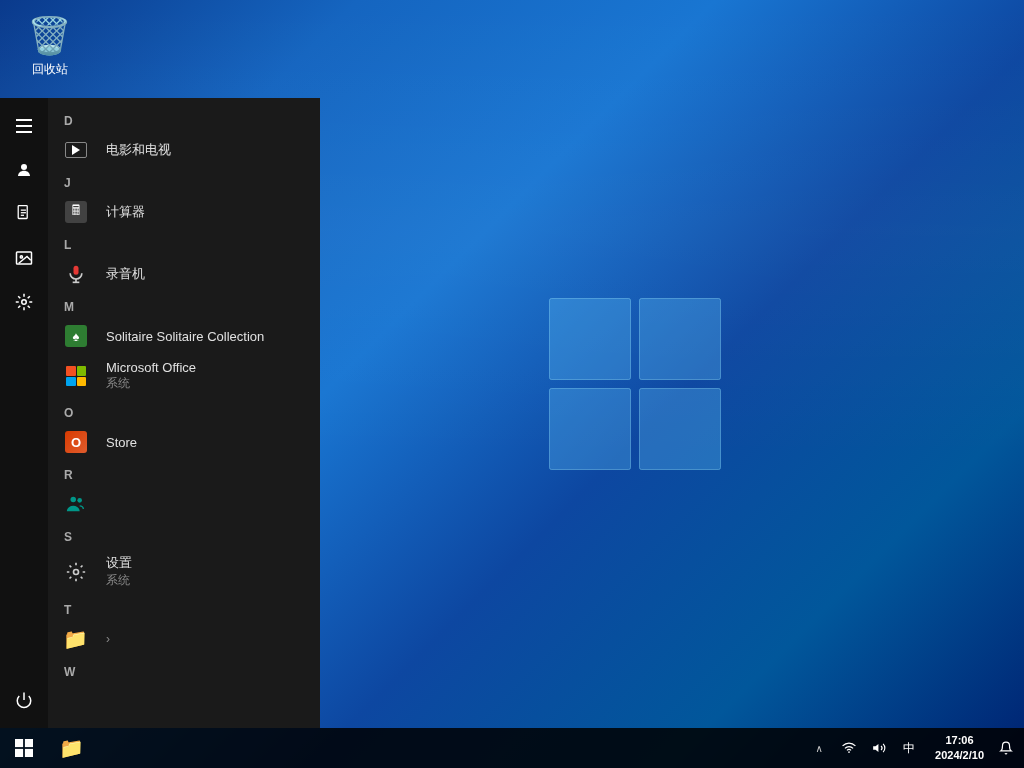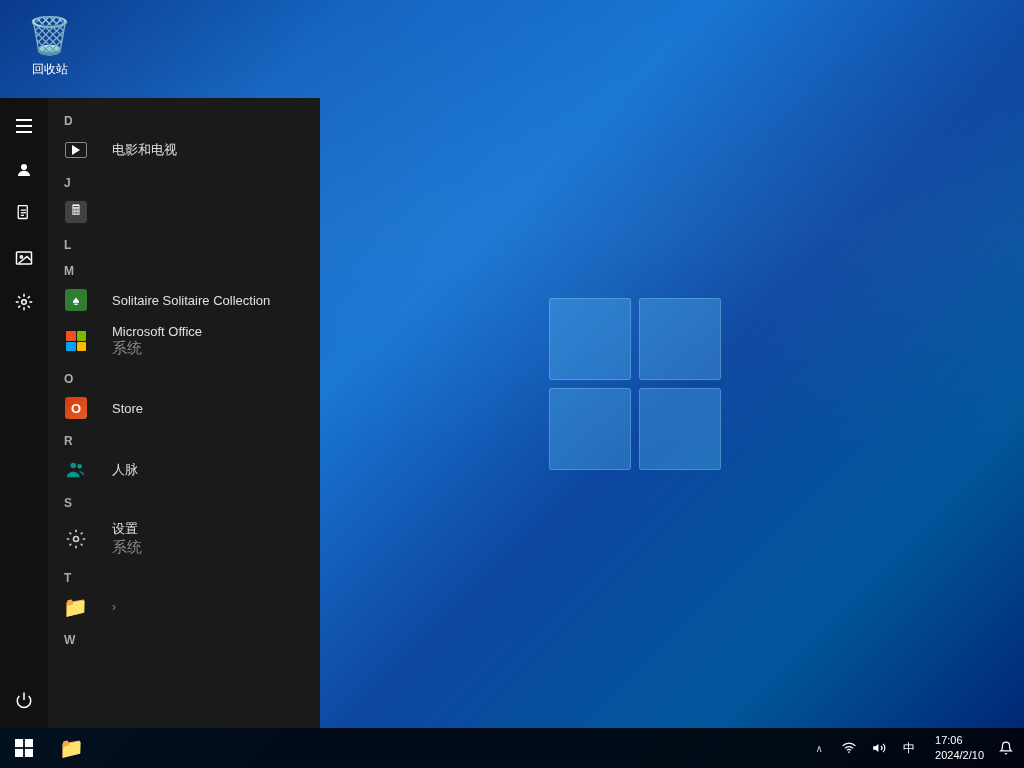--- a/index.html
+++ b/index.html
@@ -125,26 +125,27 @@
       align-items: center;
       justify-content: center;
       cursor: pointer;
       font-size: 13px;
       color: white;
     }
 
     .taskbar-clock {
       display: flex;
       flex-direction: column;
-      align-items: flex-start;
+      align-items: center;
       justify-content: center;
       padding: 0 8px;
       cursor: pointer;
       font-size: 11px;
       line-height: 1.4;
+      font-weight: bold;
     }
 
     .taskbar-notification {
       width: 28px;
       height: 40px;
       display: flex;
       align-items: center;
       justify-content: center;
       cursor: pointer;
     }
@@ -211,39 +212,39 @@
     }
 
     .list-item {
       display: flex;
       align-items: center;
       padding: 6px 16px;
       cursor: pointer;
       color: #e0e0e0;
       font-size: 13px;
       min-height: 36px;
-      gap: 24px;
+      gap: 18px;
     }
 
     .list-item-icon {
       width: 24px;
       height: 24px;
       display: flex;
       align-items: center;
       justify-content: center;
       flex-shrink: 0;
       font-size: 18px;
     }
 
     .list-item-text {
       flex: 1;
     }
 
     .list-item-subtext {
-      font-size: 15px;
+      font-size: 12px;
       color: #888;
       display: block;
     }
 
     .list-item-arrow {
       color: #888;
       font-size: 12px;
     }
 
     
@@ -371,23 +372,35 @@
           </div>
         </div>
         <span class="list-item-text">电影和电视</span>
       </div>
 
       <div class="list-section-header">J</div>
       <div class="list-item">
         <div class="list-item-icon">
           <div class="calc-icon">🖩</div>
         </div>
+        <span class="list-item-text">计算器</span>
       </div>
 
       <div class="list-section-header">L</div>
+      <div class="list-item">
+        <div class="list-item-icon">
+          <svg width="20" height="20" viewBox="0 0 24 24" fill="none">
+            <rect x="9" y="2" width="6" height="11" rx="3" fill="#e53935"></rect>
+            <path d="M5 11a7 7 0 0 0 14 0" stroke="#ccc" stroke-width="2" fill="none"></path>
+            <line x1="12" y1="18" x2="12" y2="22" stroke="#ccc" stroke-width="2"></line>
+            <line x1="8" y1="22" x2="16" y2="22" stroke="#ccc" stroke-width="2"></line>
+          </svg>
+        </div>
+        <span class="list-item-text">录音机</span>
+      </div>
 
       <div class="list-section-header">M</div>
       <div class="list-item">
         <div class="list-item-icon">
           <div style="background:#2e7d32; width:22px; height:22px; border-radius:3px; display:flex; align-items:center; justify-content:center; color:white; font-size:13px;">♠</div>
         </div>
         <span class="list-item-text">Solitaire Solitaire Collection</span>
       </div>
       <div class="list-item">
         <div class="list-item-icon">
@@ -415,21 +428,20 @@
       <div class="list-section-header">R</div>
       <div class="list-item">
         <div class="list-item-icon">
           <svg width="22" height="22" viewBox="0 0 24 24">
             <circle cx="9" cy="7" r="3" fill="#009688"></circle>
             <circle cx="16" cy="8" r="2.5" fill="#009688"></circle>
             <path d="M2 20c0-3.3 3.1-6 7-6s7 2.7 7 6" fill="#009688"></path>
             <path d="M16 14c2.2 0 4 1.6 4 3.5" stroke="#009688" stroke-width="1.5" fill="none"></path>
           </svg>
         </div>
-        <span class="list-item-text">人脉</span>
       </div>
 
       <div class="list-section-header">S</div>
       <div class="list-item">
         <div class="list-item-icon">
           <svg width="20" height="20" viewBox="0 0 24 24" fill="none" stroke="#ccc" stroke-width="2">
             <circle cx="12" cy="12" r="3"></circle>
             <path d="M12 1v3M12 20v3M4.22 4.22l2.12 2.12M17.66 17.66l2.12 2.12M1 12h3M20 12h3M4.22 19.78l2.12-2.12M17.66 6.34l2.12-2.12"></path>
           </svg>
         </div>

